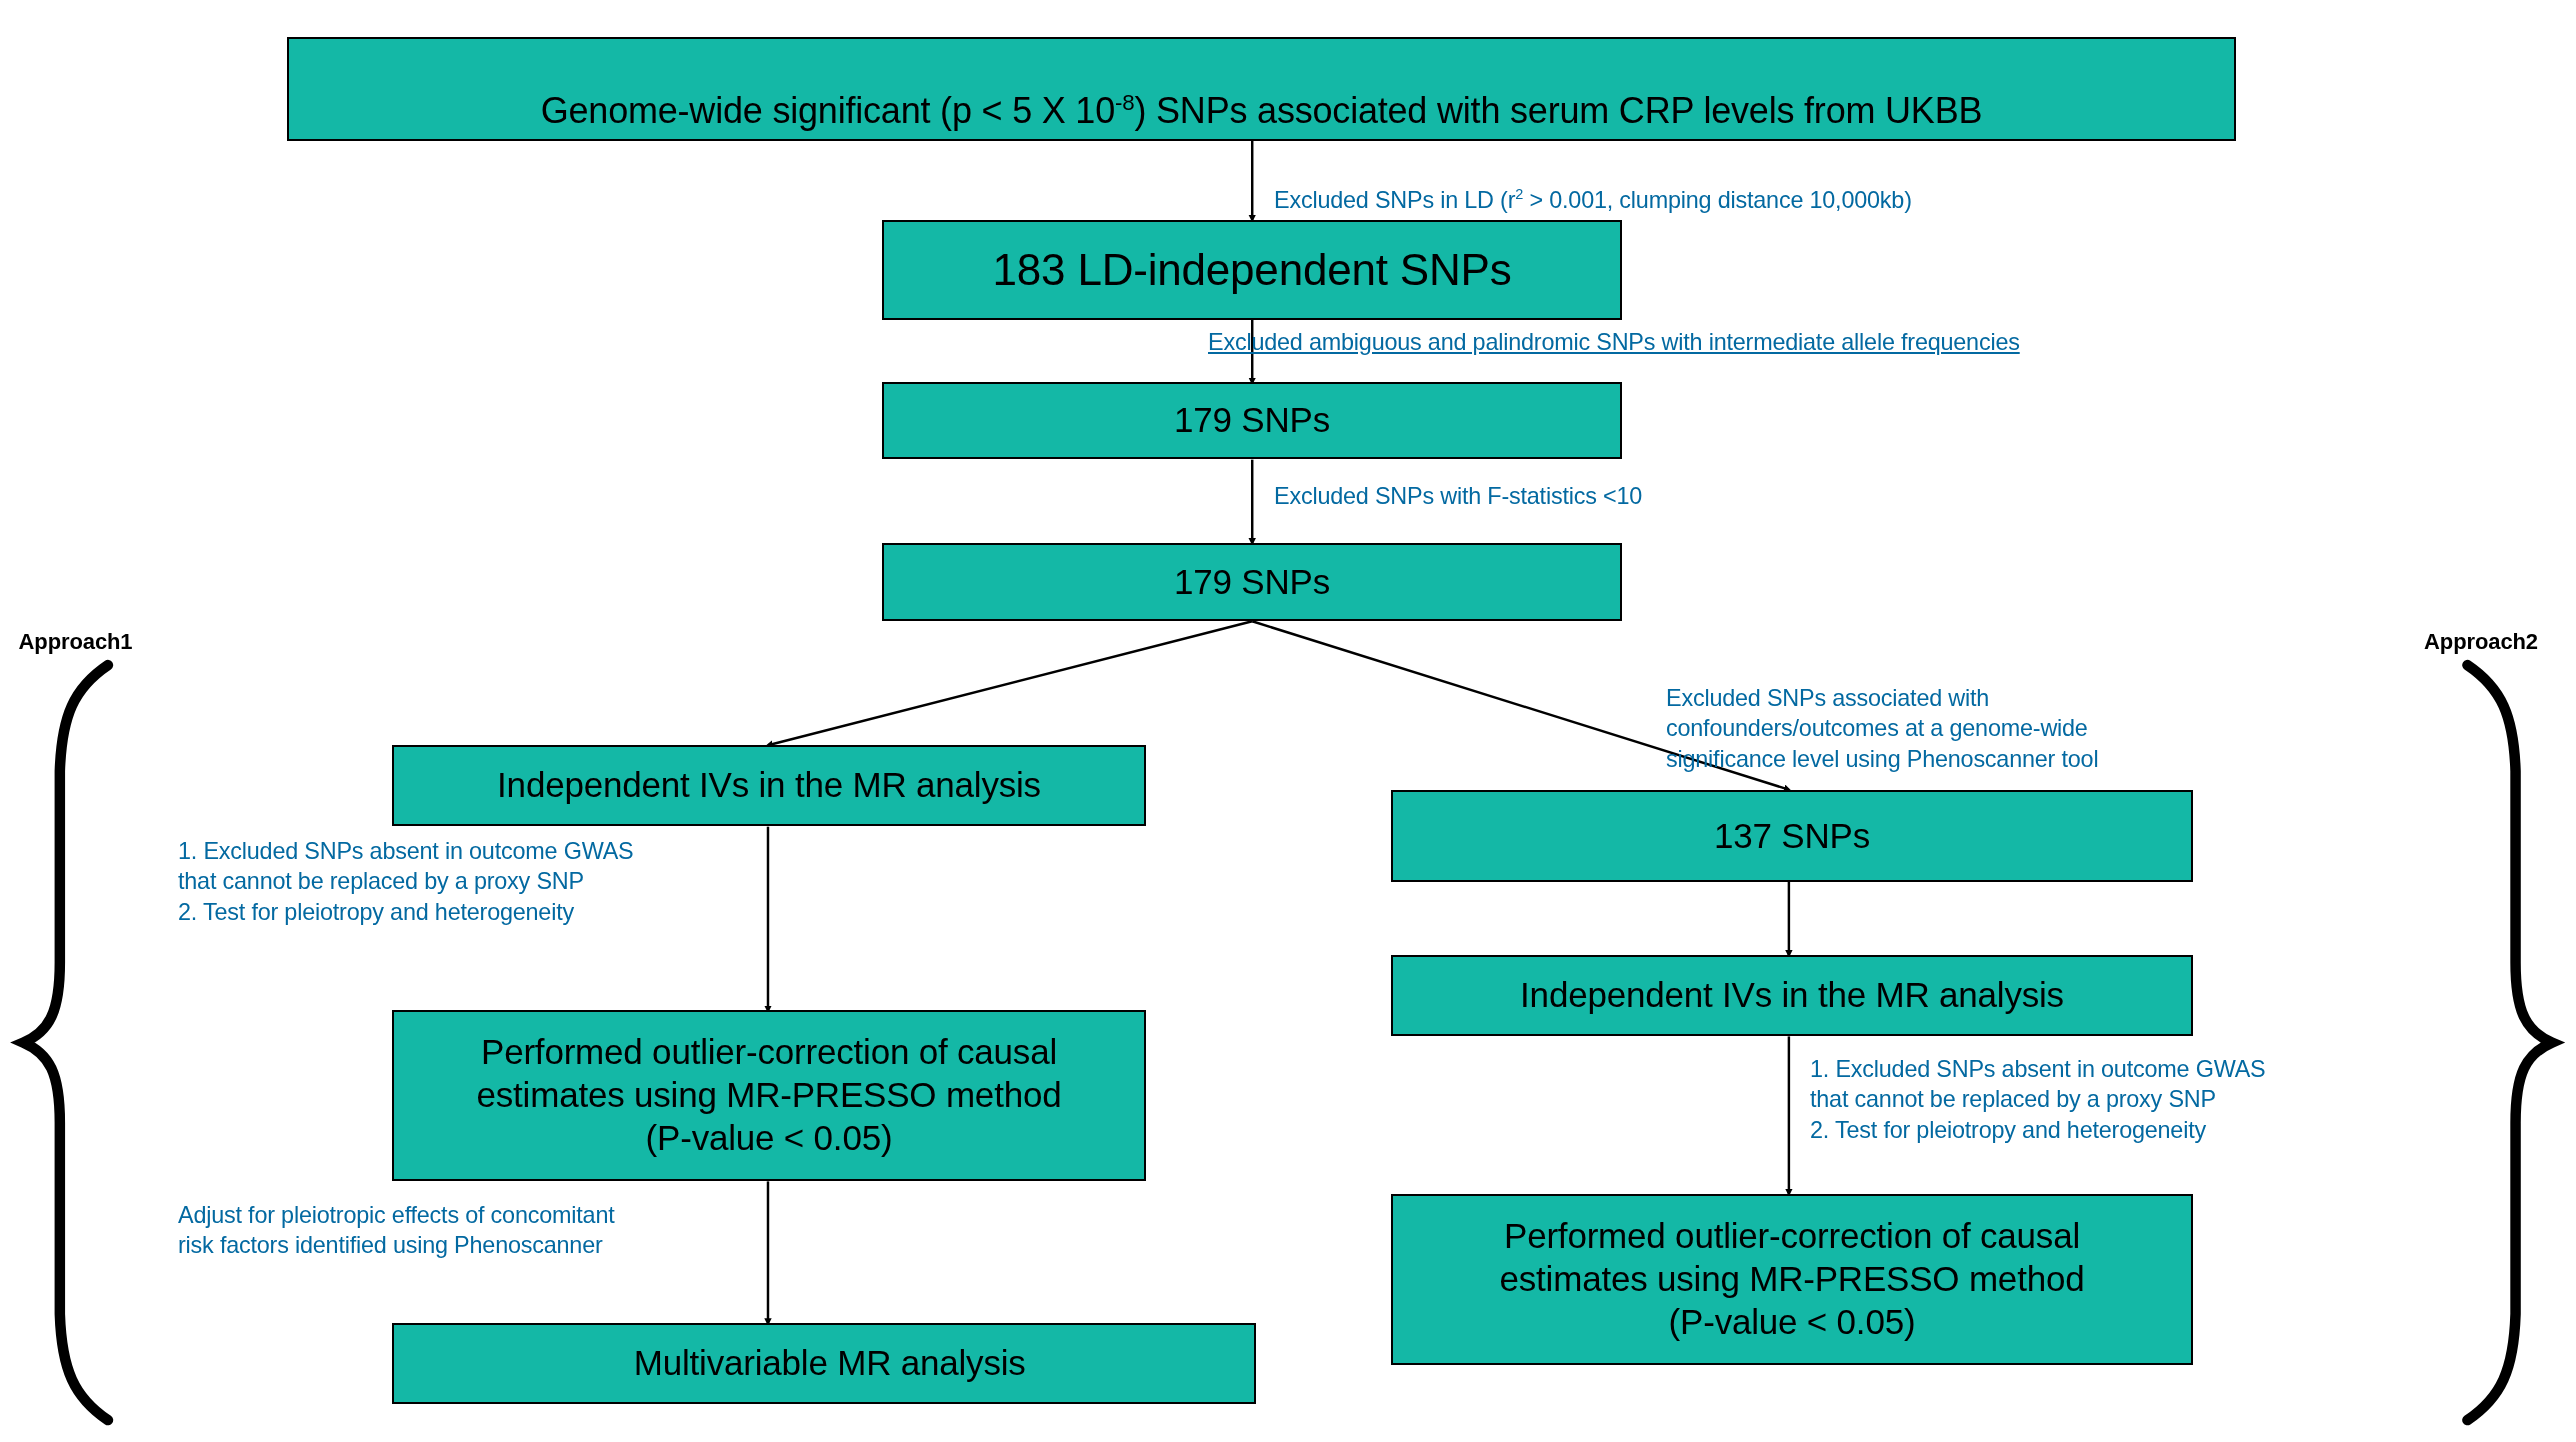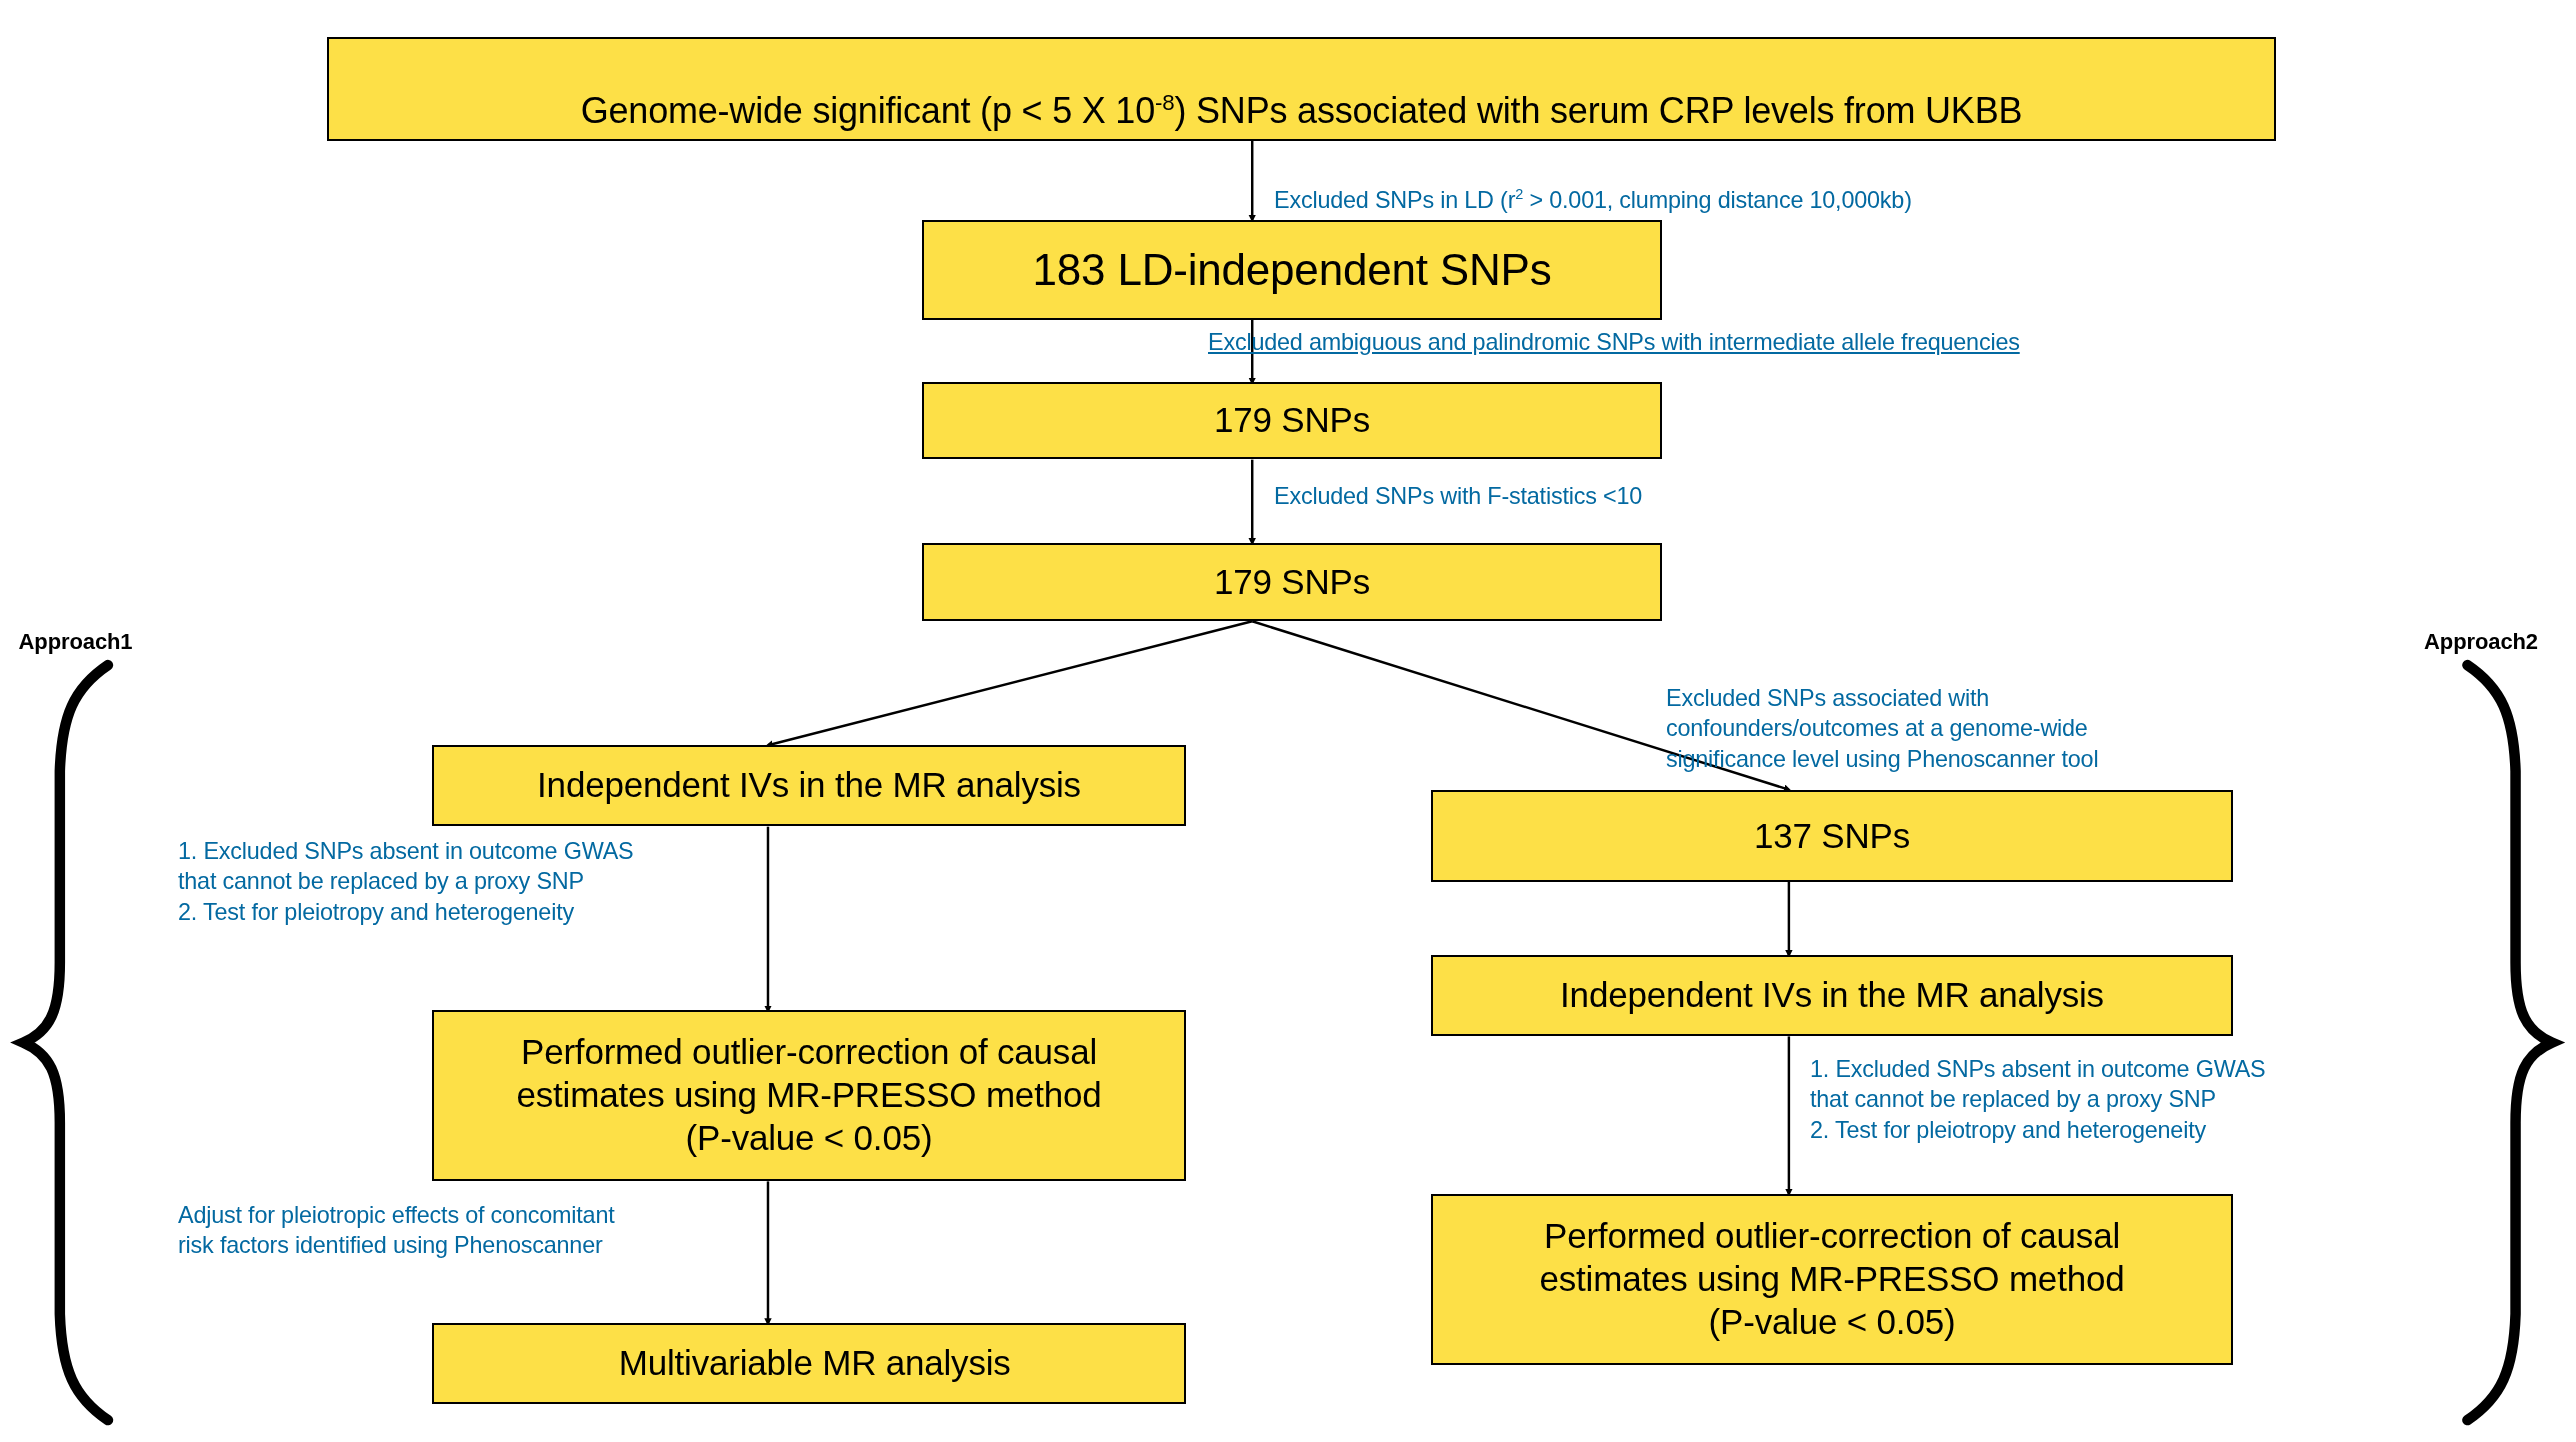--- a/index.html
+++ b/index.html
@@ -13,30 +13,29 @@
     height: 1443px;
     background: #ffffff;
     font-family: "Liberation Sans", sans-serif;
     color: #000000;
     overflow: hidden;
   }
   .box {
     position: absolute;
     box-sizing: border-box;
     border: 2.5px solid #000000;
-    background: #fde047;
+    background: #14b8a6;
     display: flex;
     align-items: center;
     justify-content: center;
     text-align: center;
     line-height: 1.22;
     font-weight: 400;
     letter-spacing: -0.2px;
     padding: 2.5px 8.6px;
-    margin-left: 40px;
   }
   .box-text {
     display: block;
     width: 100%;
     white-space: pre-line;
   }
   .note {
     position: absolute;
     font-size: 23.4px;
     line-height: 1.30;
@@ -155,21 +154,21 @@
 
   <div class="box" style="left:392px; top:1010px; width:754px; height:171px; font-size:35px;">
     <span class="box-text">Performed outlier-correction of causal
 estimates using MR-PRESSO method
 (P-value &lt; 0.05)</span>
   </div>
 
   <div class="note" style="left:178px; top:1200px; width:666px;">Adjust for pleiotropic effects of concomitant
 risk factors identified using Phenoscanner</div>
 
-  <div class="box" style="left:392px; top:1323px; width:754px; height:81px; font-size:35px;padding-left:20px;">
+  <div class="box" style="left:392px; top:1323px; width:864px; height:81px; font-size:35px;padding-left:20px;">
     <span class="box-text">Multivariable MR analysis</span>
   </div>
 
   <div class="box" style="left:1391px; top:790px; width:802px; height:92px; font-size:35px;">
     <span class="box-text">137 SNPs</span>
   </div>
 
   <div class="box" style="left:1391px; top:955px; width:802px; height:81px; font-size:35px;">
     <span class="box-text">Independent IVs in the MR analysis</span>
   </div>

